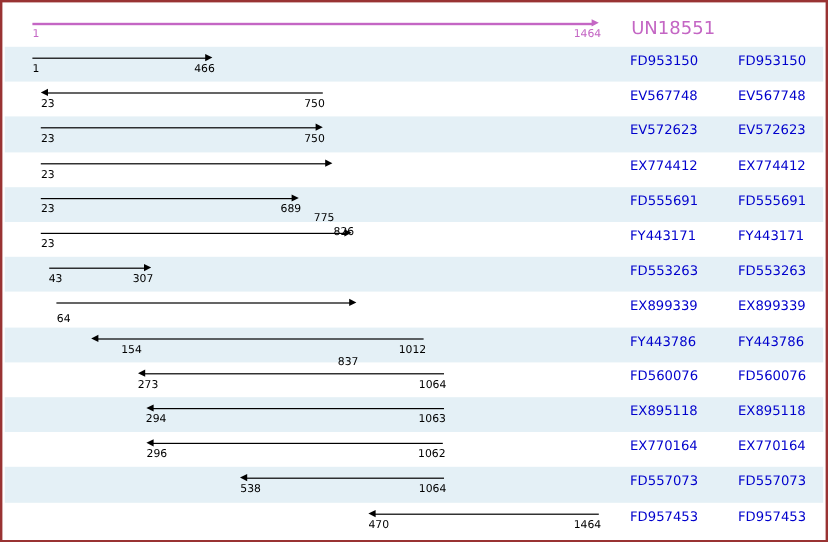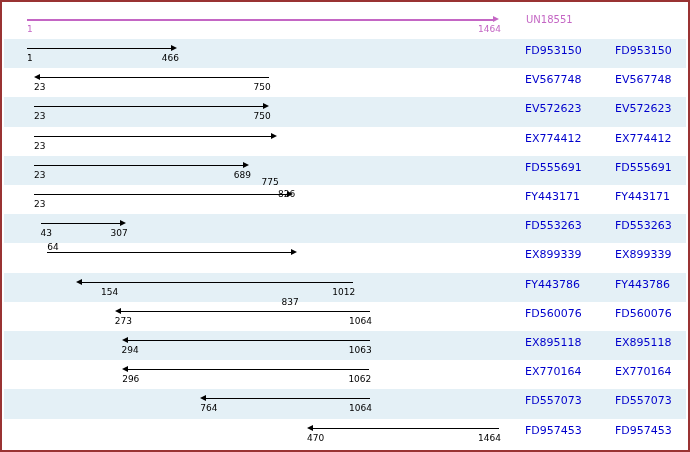--- a/index.html
+++ b/index.html
@@ -74,21 +74,21 @@
     font-family: "DejaVu Sans", sans-serif;
     font-size: 11px;
     color: #0000cc;
     white-space: nowrap;
     text-decoration: none;
   }
   .query-title {
     position: absolute;
     z-index: 3;
     font-family: "DejaVu Sans", sans-serif;
-    font-size: 10px;
+    font-size: 15px;
     color: #c466c4;
     white-space: nowrap;
   }
 </style>
 </head>
 <body>
 
 <div id="page">
 
   <div id="stripes">
@@ -145,21 +145,21 @@
       <a class="hit-label" href="#" style="left: 523px; top: 188px;">FY443171</a>
       <a class="hit-label" href="#" style="left: 613px; top: 188px;">FY443171</a>
       <div class="track" style="left: 38.5502px; width: 80.1729px; top: 221.2px;"></div>
       <div class="arrowhead right" style="top: 218.2px; left: 117.723px;"></div>
       <div class="coord" style="left: 38.5502px; top: 226.2px;">43</div>
       <div class="coord end" style="left: 125.723px; top: 226.2px;">307</div>
       <a class="hit-label" href="#" style="left: 523px; top: 217.2px;">FD553263</a>
       <a class="hit-label" href="#" style="left: 613px; top: 217.2px;">FD553263</a>
       <div class="track" style="left: 45.3254px; width: 244.389px; top: 250.4px;"></div>
       <div class="arrowhead right" style="top: 247.4px; left: 288.714px;"></div>
-      <div class="coord" style="left: 45.3254px; top: 240px;">64</div>
+      <div class="coord" style="left: 45.3254px; top: 259px;">64</div>
       <div class="coord end" style="left: 296.714px; top: 255.4px; margin-top: 40px;">837</div>
       <a class="hit-label" href="#" style="left: 523px; top: 246.4px;">EX899339</a>
       <a class="hit-label" href="#" style="left: 613px; top: 246.4px;">EX899339</a>
       <div class="track" style="left: 79.3616px; width: 271.812px; top: 279.6px;"></div>
       <div class="arrowhead left" style="top: 276.6px; left: 74.3616px;"></div>
       <div class="coord" style="left: 75px; top: 284.6px; margin-left: 24px;">154</div>
       <div class="coord end" style="left: 353.174px; top: 284.6px;">1012</div>
       <a class="hit-label" href="#" style="left: 523px; top: 275.6px;">FY443786</a>
       <a class="hit-label" href="#" style="left: 613px; top: 275.6px;">FY443786</a>
       <div class="track" style="left: 117.754px; width: 250.196px; top: 308.8px;"></div>
@@ -175,21 +175,21 @@
       <a class="hit-label" href="#" style="left: 523px; top: 334px;">EX895118</a>
       <a class="hit-label" href="#" style="left: 613px; top: 334px;">EX895118</a>
       <div class="track" style="left: 125.174px; width: 242.131px; top: 367.2px;"></div>
       <div class="arrowhead left" style="top: 364.2px; left: 120.174px;"></div>
       <div class="coord" style="left: 120.174px; top: 372.2px;">296</div>
       <div class="coord end" style="left: 369.305px; top: 372.2px;">1062</div>
       <a class="hit-label" href="#" style="left: 523px; top: 363.2px;">EX770164</a>
       <a class="hit-label" href="#" style="left: 613px; top: 363.2px;">EX770164</a>
       <div class="track" style="left: 203.249px; width: 164.701px; top: 396.4px;"></div>
       <div class="arrowhead left" style="top: 393.4px; left: 198.249px;"></div>
-      <div class="coord" style="left: 198.249px; top: 401.4px;">764</div>
+      <div class="coord" style="left: 198.249px; top: 401.4px;">538</div>
       <div class="coord end" style="left: 369.95px; top: 401.4px;">1064</div>
       <a class="hit-label" href="#" style="left: 523px; top: 392.4px;">FD557073</a>
       <a class="hit-label" href="#" style="left: 613px; top: 392.4px;">FD557073</a>
       <div class="track" style="left: 310.038px; width: 186.962px; top: 425.6px;"></div>
       <div class="arrowhead left" style="top: 422.6px; left: 305.038px;"></div>
       <div class="coord" style="left: 305.038px; top: 430.6px;">470</div>
       <div class="coord end" style="left: 499px; top: 430.6px;">1464</div>
       <a class="hit-label" href="#" style="left: 523px; top: 421.6px;">FD957453</a>
       <a class="hit-label" href="#" style="left: 613px; top: 421.6px;">FD957453</a>
     </div>

